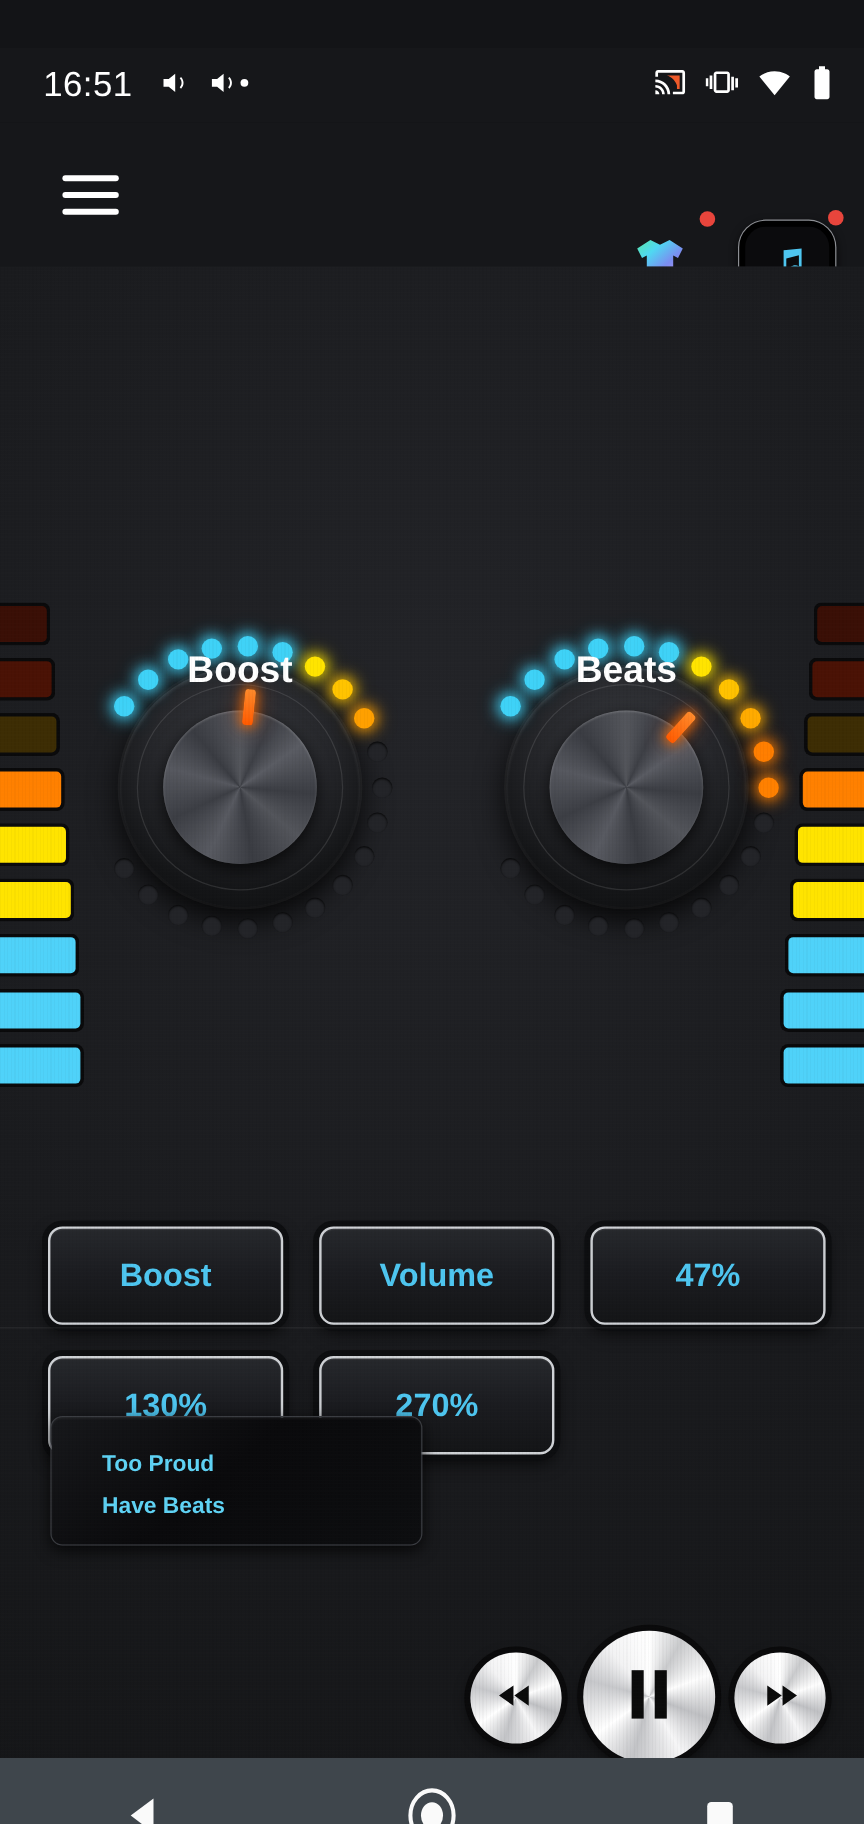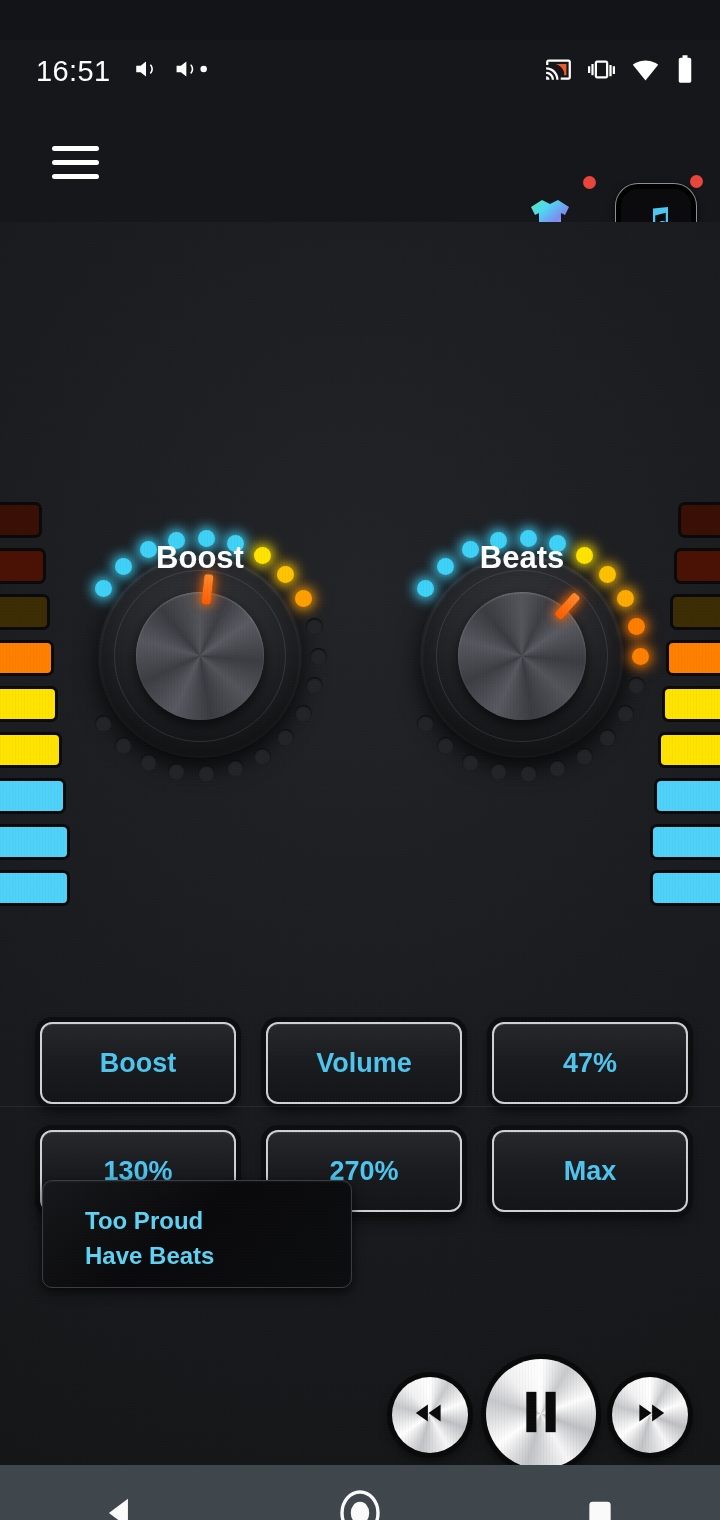--- a/index.html
+++ b/index.html
@@ -159,21 +159,21 @@
   
   .track-box {
     position:absolute; top:958px; left:42px; width:310px; height:108px;
     border-radius:10px;
     background:linear-gradient(140deg,#17181b 0%,#0a0a0c 46%,#0d0e10 100%);
     border:1px solid #3b3d42;
     box-shadow:0 4px 12px rgba(0,0,0,.7), inset 0 1px 2px rgba(255,255,255,.06);
     padding:22px 0 0 42px;
   }
   .track-title, .track-artist {
-    color:#5fd3f5; font-size:24px; font-weight:bold; line-height:35px;
+    color:#5fd3f5; font-size:19px; font-weight:bold; line-height:35px;
   }
   .ctrl {
     position:absolute; border-radius:50%;
     background:conic-gradient(from 0deg,
       #ffffff 0deg,#c9cacc 30deg,#fdfdfd 70deg,#bfc0c3 110deg,
       #f6f6f7 150deg,#c2c3c6 195deg,#ffffff 235deg,#c7c8cb 285deg,
       #f2f2f3 320deg,#ffffff 360deg);
     box-shadow:0 0 0 5px #0a0a0b, 0 5px 13px rgba(0,0,0,.85);
     display:flex; align-items:center; justify-content:center; cursor:pointer;
   }
@@ -385,21 +385,20 @@
         <div class="knob-led" style="left: 39.8401px; top: 207.182px; background: rgb(35, 36, 40); box-shadow: rgba(0, 0, 0, 0.85) 0px 1px 2px inset;"></div>
       </div>
     <div class="knob-label" style="left:377px;">Beats</div>
 
     <div class="presets" id="presets">
         <div class="preset">Boost</div>
         <div class="preset">Volume</div>
         <div class="preset">47%</div>
         <div class="preset">130%</div>
         <div class="preset">270%</div>
-        <div class="preset">Max</div>
       </div>
 
     <div class="divider"></div>
 
     <div class="track-box">
       <div class="track-title">Too Proud</div>
       <div class="track-artist">Have Beats</div>
     </div>
 
     <div class="ctrl ctrl-prev">

